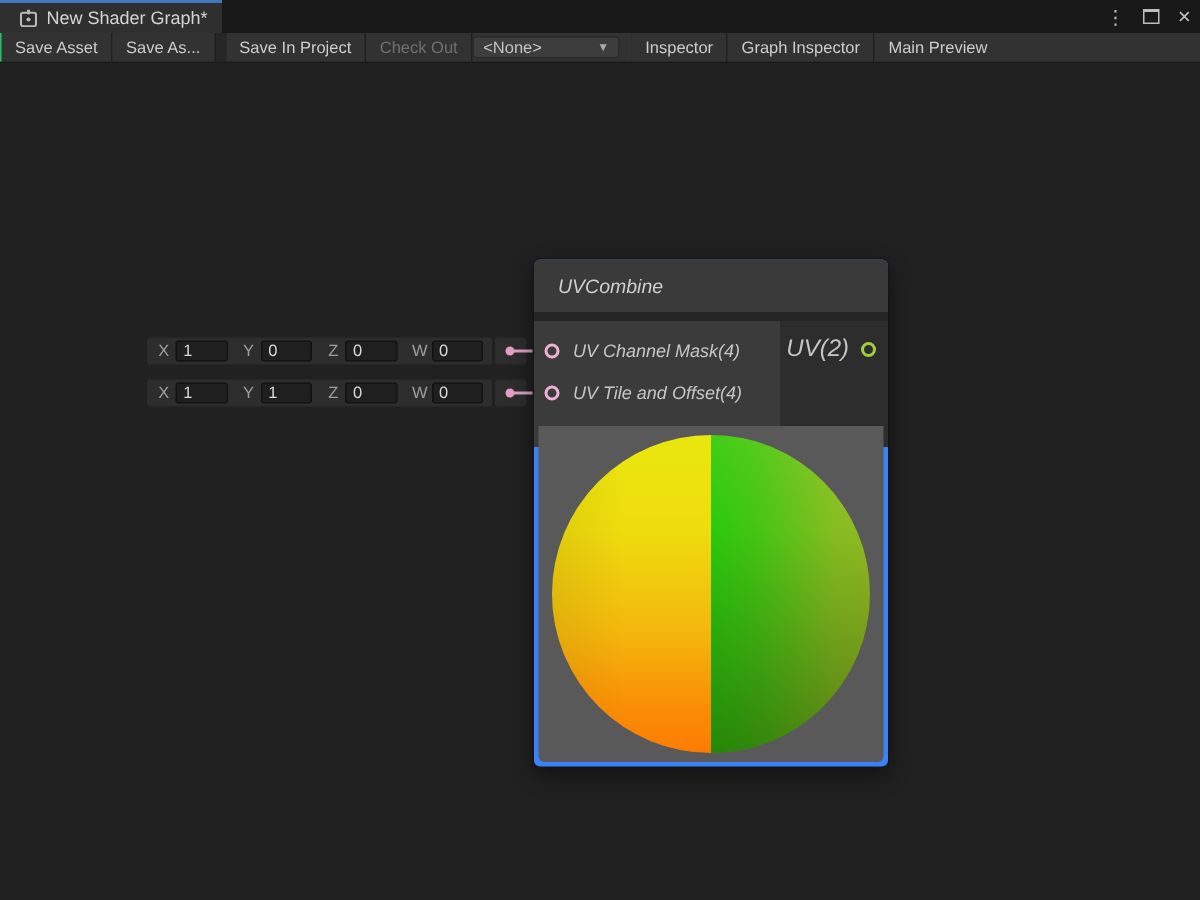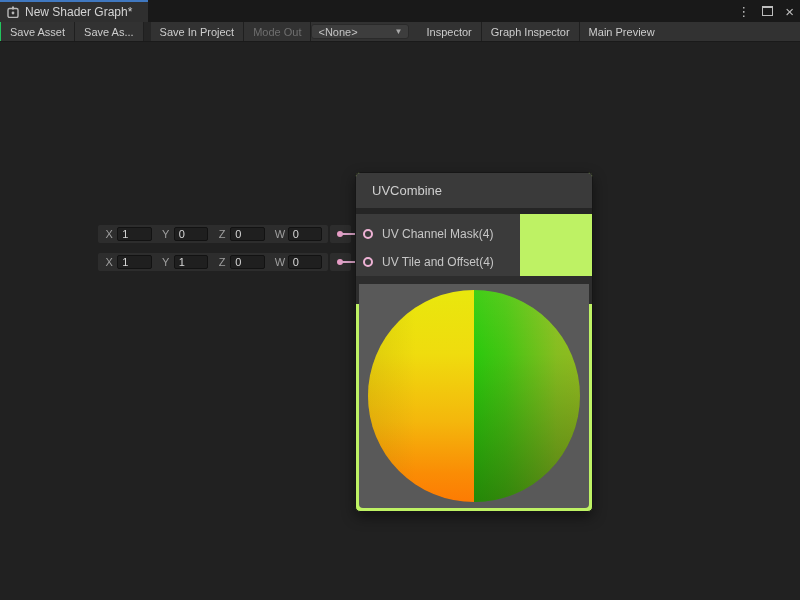--- a/index.html
+++ b/index.html
@@ -8,21 +8,21 @@
     position:relative; width:800px; height:600px; overflow:hidden;
     background:#212121;
     font-family:"Liberation Sans","DejaVu Sans",sans-serif;
     -webkit-font-smoothing:antialiased;
   }
   
   .tabbar { position:absolute; left:0; top:0; width:800px; height:22px; background:#191919; }
   .tab {
     position:absolute; left:0; top:0; width:148px; height:22px;
     background:#2f2f2f; border-top:2px solid #4078c0;
-    display:flex; align-items:center; gap:6px; padding-left:7px;
+    display:flex; align-items:center; gap:6px; padding-left:13px;
     color:#d4d4d4; font-size:12px;
   }
   .tab-icon { width:12px; height:12px; flex:0 0 auto; }
   .win-controls {
     position:absolute; right:6px; top:0; height:22px;
     display:flex; align-items:center; gap:12px; color:#bdbdbd;
   }
   .wc-menu { font-size:13px; line-height:1; cursor:default; }
   .wc-max { width:11px; height:10px; border:1.5px solid #bdbdbd; border-top-width:2.5px; }
   .wc-close { font-size:15px; line-height:1; }
@@ -68,30 +68,31 @@
     background:#2d2d2d; border-radius:2px;
   }
   .port-dot {
     position:absolute; left:7px; top:6px; width:6px; height:6px;
     border-radius:50%; background:#e79dc6;
   }
   .edge { position:absolute; height:2px; background:#dba3c7; }
   
   .node {
     position:absolute; left:355px; top:172px; width:238px; height:340px;
-    background:#bef264; border:1px solid #161616; border-radius:5px;
+    background:#3b82f6; border:1px solid #161616; border-radius:5px;
     box-shadow:0 5px 14px rgba(0,0,0,0.45);
+    font-style:italic;
   }
   .node-header {
     height:35px; background:#3a3a3a; border-radius:4px 4px 0 0;
     display:flex; align-items:center; padding-left:16px;
     color:#cfcfcf; font-size:13px;
   }
   .node-divider { height:6px; background:#252525; }
-  .node-body { display:flex; height:84px;flex-direction:column; }
+  .node-body { display:flex; height:84px; }
   .node-inputs { width:164px; background:#3b3b3b; padding-top:6px; }
   .node-in-row { height:28px; display:flex; align-items:center; padding-left:7px; gap:9px; }
   .in-ring {
     width:10px; height:10px; border-radius:50%;
     border:2px solid #eeb2d5; background:transparent; flex:0 0 auto;
   }
   .in-label { color:#c6c6c6; font-size:12px; white-space:nowrap; }
   .node-outputs { flex:1; background:#2d2d2d; padding:10px 8px 0 0; }
   .node-out-row { display:flex; align-items:center; justify-content:flex-end; gap:8px; }
   .out-label { color:#c6c6c6; font-size:16px; }
@@ -142,21 +143,21 @@
       <span class="wc-max"></span>
       <span class="wc-close">×</span>
     </div>
   </div>
 
   <div class="toolbar">
     <div class="tb-btn first">Save Asset</div>
     <div class="tb-btn">Save As...</div>
     <div class="tb-gap"></div>
     <div class="tb-btn">Save In Project</div>
-    <div class="tb-btn disabled">Mode Out</div>
+    <div class="tb-btn disabled">Check Out</div>
     <div class="tb-fill" style="flex:0 0 auto; display:flex; align-items:center; background:#323232;">
       <div class="dropdown">
         <span>&lt;None&gt;</span>
         <span class="dd-arrow">▼</span>
       </div>
     </div>
     <div class="tb-btn">Inspector</div>
     <div class="tb-btn">Graph Inspector</div>
     <div class="tb-btn" style="border-right:none; flex:1;">Main Preview</div>
   </div>

